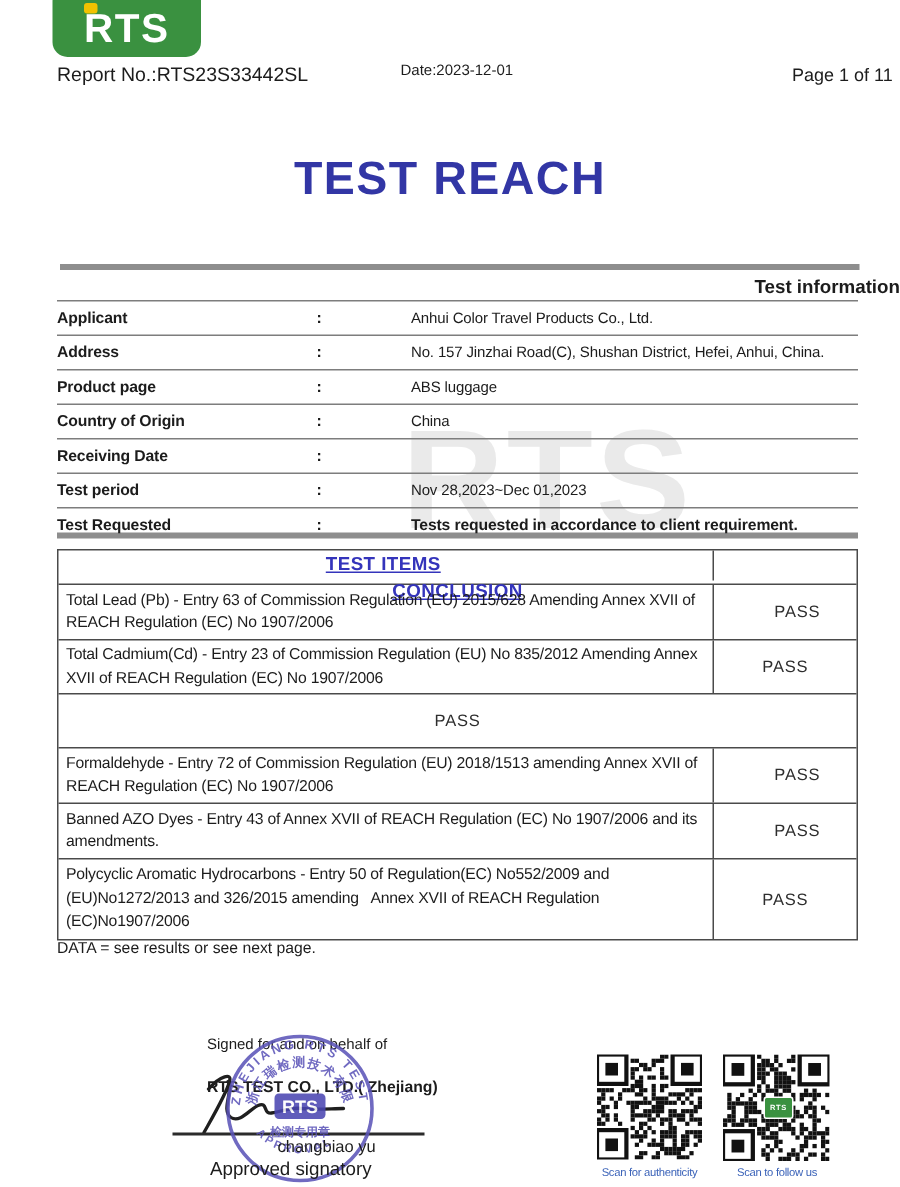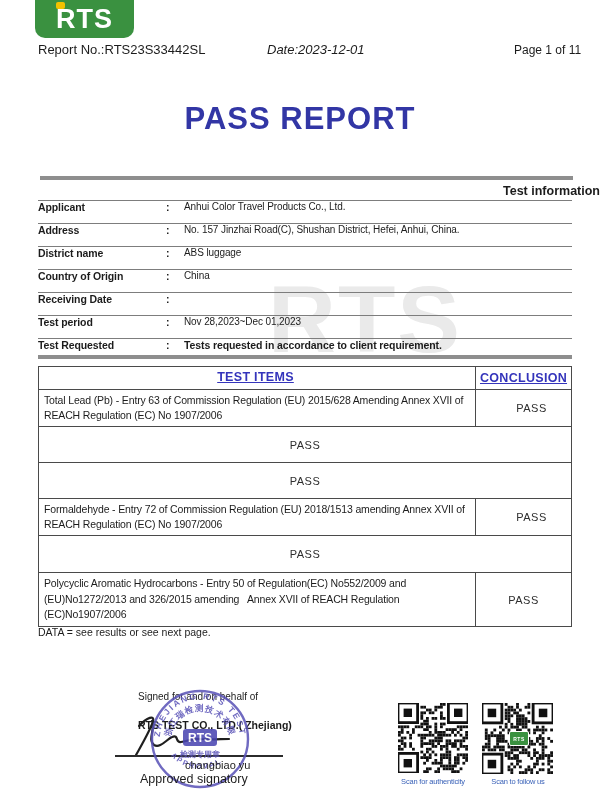--- a/index.html
+++ b/index.html
@@ -4,45 +4,45 @@
 <style>
   html,body{margin:0;padding:0;background:#fff;}
   .page{position:relative;width:600px;height:791px;background:#ffffff;overflow:hidden;
         font-family:"Liberation Sans",sans-serif;color:#1c1c1c;}
   
   .logo{position:absolute;left:35px;top:-9px;width:99px;height:47px;background:#3a9140;
         border-radius:10px;display:flex;align-items:flex-end;justify-content:center;z-index:2;}
   .logo-text{color:#fff;font-weight:bold;font-size:27px;letter-spacing:1px;line-height:38px;}
   .logo-dot{position:absolute;left:21px;top:11px;width:9px;height:7px;background:#f2c200;border-radius:2px;}
   .report-no{position:absolute;left:38px;top:42px;font-size:13px;}
-  .date{position:absolute;left:267px;top:42px;font-size:13px;font-style:italic;}
-  .pageno{position:absolute;left:514px;top:43px;font-size:12px;}
+  .date{position:absolute;left:267px;top:42px;font-size:10px;}
+  .pageno{position:absolute;left:528px;top:43px;font-size:12px;}
   
   .title{position:absolute;left:0;top:101px;width:100%;text-align:center;
          font-size:31px;font-weight:bold;color:#3236a5;letter-spacing:1px;}
   
   .watermark{position:absolute;left:268px;top:266px;font-size:94px;font-weight:bold;
              color:#d9d9d9;opacity:.55;letter-spacing:2px;z-index:0;user-select:none;}
   
   .rule-a{position:absolute;left:40px;top:176px;width:533px;height:4px;background:#8e8e8e;}
   .rule-b{position:absolute;left:38px;top:355px;width:534px;height:4px;background:#8e8e8e;}
   .ti-head{position:absolute;left:0;top:184px;width:100%;text-align:right;
            font-size:12.5px;font-weight:bold;z-index:1;}
   
   .ti-table{position:absolute;left:38px;top:200px;width:534px;z-index:1;}
-  .ti-row{display:flex;height:22px;border-top:1.5px solid #7d7d7d;}
+  .ti-row{display:flex;height:22px;align-items:center;border-top:1.5px solid #7d7d7d;gap:45px;}
   .ti-label{width:128px;font-weight:bold;font-size:10.5px;letter-spacing:-.1px;}
   .ti-colon{width:18px;font-weight:bold;font-size:10.5px;}
   .ti-value{flex:1;font-size:10px;letter-spacing:-.1px;}
   .ti-value.bold{font-weight:bold;font-size:10.5px;}
   
   .rt-table{position:absolute;left:38px;top:366px;width:534px;border:1.5px solid #4a4a4a;
             box-sizing:border-box;z-index:1;background:transparent;}
   .rt-row{display:flex;border-top:1.2px solid #4a4a4a;}
-  .rt-row:first-child{border-top:none;}
+  .rt-row:first-child{border-top:none;flex-direction:column;}
   .rt-item{width:437px;box-sizing:border-box;border-right:1.2px solid #4a4a4a;
            padding:2px 8px 2px 5px;font-size:10.5px;letter-spacing:-.15px;line-height:15.5px;
            display:flex;align-items:center;}
   .rt-conc{flex:1;display:flex;align-items:center;justify-content:center;
            font-size:11px;color:#2e2e2e;letter-spacing:.5px;}
   .rt-header{height:22px;}
   .rt-header .rt-item,.rt-header .rt-conc{justify-content:center;font-weight:bold;
            color:#3434bb;text-decoration:underline;font-size:12.5px;letter-spacing:.3px;}
   .h36{min-height:36px;gap:16px;} .h35{min-height:35px;} .h53{min-height:53px;}
   .footnote{position:absolute;left:38px;top:626px;font-size:10.5px;z-index:1;}
@@ -73,38 +73,38 @@
   <div class="watermark">RTS</div>
 
   <div class="logo">
     <span class="logo-text">RTS</span>
     <span class="logo-dot"></span>
   </div>
   <div class="report-no">Report No.:RTS23S33442SL</div>
   <div class="date">Date:2023-12-01</div>
   <div class="pageno">Page 1 of 11</div>
 
-  <div class="title">PASS REPORT</div>
+  <div class="title">TEST REACH</div>
 
   <div class="rule-a"></div>
   <div class="ti-head">Test information</div>
 
   <div class="ti-table">
     <div class="ti-row">
       <div class="ti-label">Applicant</div>
       <div class="ti-colon">:</div>
       <div class="ti-value">Anhui Color Travel Products Co., Ltd.</div>
     </div>
     <div class="ti-row">
       <div class="ti-label">Address</div>
       <div class="ti-colon">:</div>
       <div class="ti-value">No. 157 Jinzhai Road(C), Shushan District, Hefei, Anhui, China.</div>
     </div>
     <div class="ti-row">
-      <div class="ti-label">District name</div>
+      <div class="ti-label">Product page</div>
       <div class="ti-colon">:</div>
       <div class="ti-value">ABS luggage</div>
     </div>
     <div class="ti-row">
       <div class="ti-label">Country of Origin</div>
       <div class="ti-colon">:</div>
       <div class="ti-value">China</div>
     </div>
     <div class="ti-row">
       <div class="ti-label">Receiving Date</div>
@@ -126,30 +126,32 @@
   <div class="rt-table">
     <div class="rt-row rt-header">
       <div class="rt-item">TEST ITEMS</div>
       <div class="rt-conc">CONCLUSION</div>
     </div>
     <div class="rt-row h36">
       <div class="rt-item">Total Lead (Pb) - Entry 63 of Commission Regulation (EU) 2015/628 Amending Annex XVII of REACH Regulation (EC) No 1907/2006</div>
       <div class="rt-conc">PASS</div>
     </div>
     <div class="rt-row h35">
+      <div class="rt-item">Total Cadmium(Cd) - Entry 23 of Commission Regulation (EU) No 835/2012 Amending Annex XVII of REACH Regulation (EC) No 1907/2006</div>
       <div class="rt-conc">PASS</div>
     </div>
     <div class="rt-row h35">
       <div class="rt-conc">PASS</div>
     </div>
     <div class="rt-row h36">
       <div class="rt-item">Formaldehyde - Entry 72 of Commission Regulation (EU) 2018/1513 amending Annex XVII of REACH Regulation (EC) No 1907/2006</div>
       <div class="rt-conc">PASS</div>
     </div>
     <div class="rt-row h36">
+      <div class="rt-item">Banned AZO Dyes - Entry 43 of Annex XVII of REACH Regulation (EC) No 1907/2006 and its amendments.</div>
       <div class="rt-conc">PASS</div>
     </div>
     <div class="rt-row h53">
       <div class="rt-item">Polycyclic Aromatic Hydrocarbons - Entry 50 of Regulation(EC) No552/2009 and (EU)No1272/2013 and 326/2015 amending &nbsp; Annex XVII of REACH Regulation (EC)No1907/2006</div>
       <div class="rt-conc">PASS</div>
     </div>
   </div>
   <div class="footnote">DATA = see results or see next page.</div>
 
   <div class="signed1">Signed for and on behalf of</div>

